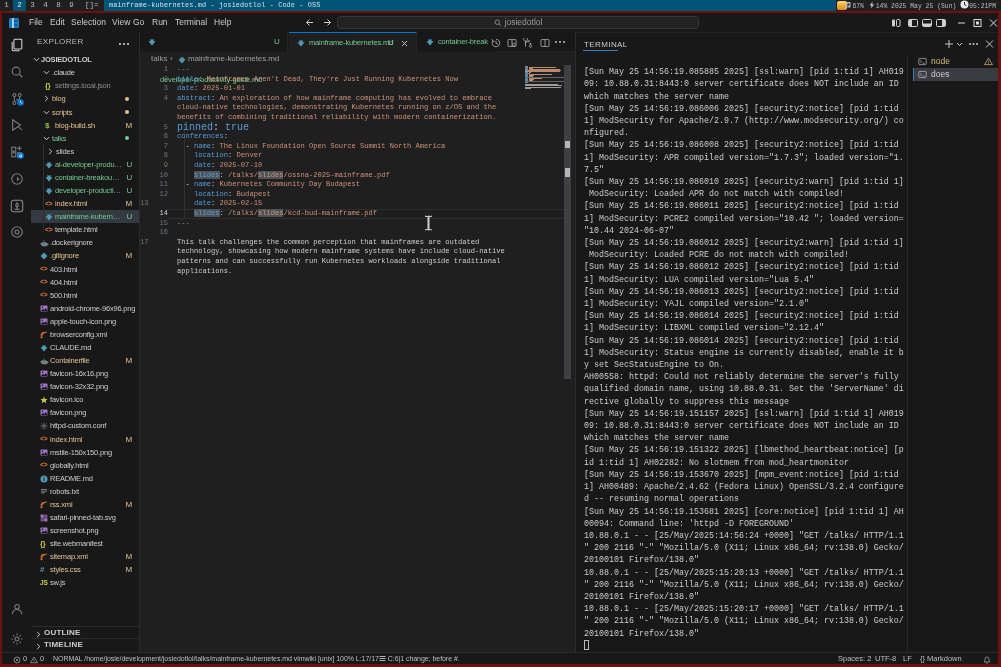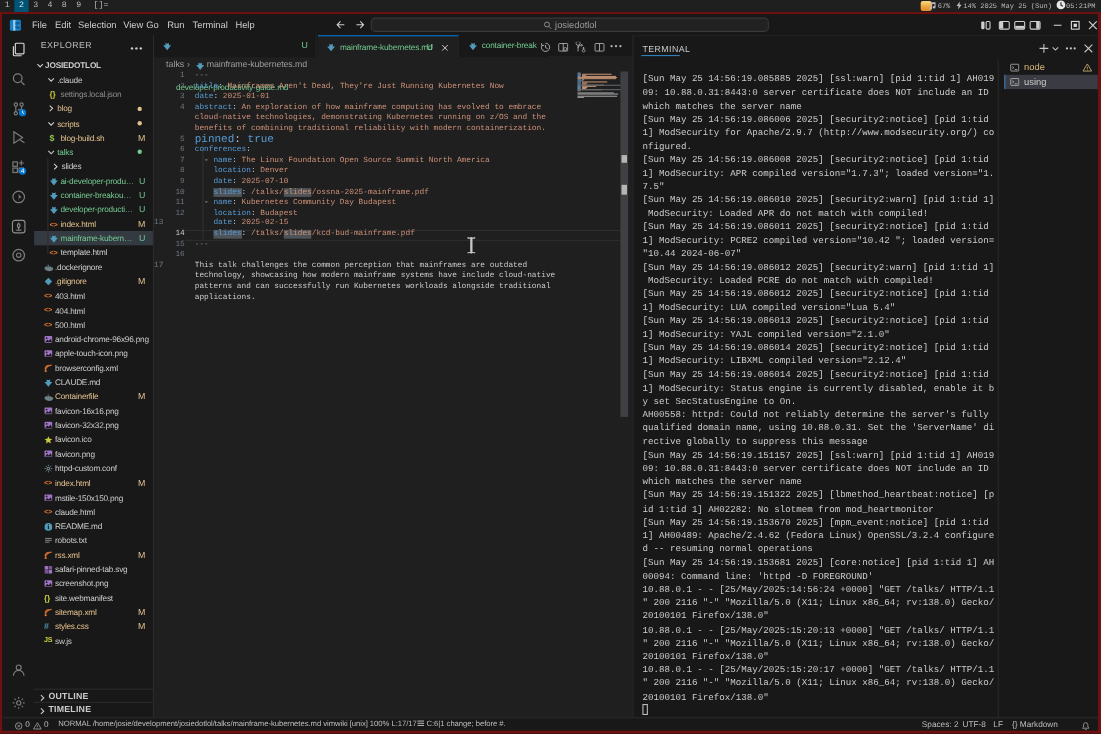--- a/index.html
+++ b/index.html
@@ -40,20 +40,21 @@
 </head>
 <body>
 <div id="topbar">
   <span class="tag" style="left:0px;">1</span>
   <span class="tag sel" style="left:13px;">2</span>
   <span class="tag" style="left:26px;">3</span>
   <span class="tag" style="left:39px;">4</span>
   <span class="tag" style="left:52px;">8</span>
   <span class="tag" style="left:65px;">9</span>
   <span style="position:absolute;left:85px;top:0;line-height:11px;">[]=</span>
+  <div id="titleseg">mainframe-kubernetes.md - josiedotlol - Code - OSS</div>
   <div style="position:absolute;left:837px;top:1px;width:10px;height:9px;border-radius:2px;background:linear-gradient(180deg,#f7d980 0%,#f0a63c 55%,#e08a28 100%);"></div>
   <div id="traystat">
     <svg width="8" height="8" viewBox="0 0 8 8" style="vertical-align:-1px">
         <path d="M2.5 1 L6.5 1 L6.5 5.5 A1.2 1.2 0 1 1 5.5 4.4 L5.5 2.6 L3.5 2.6 L3.5 6.3 A1.2 1.2 0 1 1 2.5 5.2 Z" fill="#bbbbbb"></path>
       </svg>67% <svg width="8" height="8" viewBox="0 0 8 8" style="vertical-align:-1px">
         <path d="M4.6 0.4 L1.6 4.4 L3.4 4.4 L3.0 7.6 L6.2 3.4 L4.3 3.4 Z" fill="#bbbbbb"></path>
       </svg>14% 2025 May 25 (Sun) <svg width="9" height="9" viewBox="0 0 9 9" style="vertical-align:-1.5px">
         <circle cx="4.5" cy="4.5" r="4" fill="#e8e8e8"></circle>
         <path d="M4.5 2 L4.5 4.7 L6.3 5.6" stroke="#222" stroke-width="1" fill="none"></path>
       </svg>05:21PM</div>
@@ -377,21 +378,21 @@
     <div class="srow" style="top:413.6px;">
           <svg class="ic" style="left:9px;top:3px;" width="8" height="7" viewBox="0 0 8 7">
             <rect x="0.5" y="0.5" width="7" height="6" rx="0.8" fill="#a074c4"></rect>
             <circle cx="2.4" cy="2.3" r="0.8" fill="#181818"></circle>
             <path d="M1 6 L3 3.8 L4.4 5 L6 3 L7.3 6 Z" fill="#181818"></path>
           </svg>
           <span style="position:absolute;left:19px;color:#cccccc;">mstile-150x150.png</span>
         </div>
     <div class="srow" style="top:426.7px;">
           <span class="ic" style="left:9px;color:#e37933;font-size:6.5px;font-weight:bold;top:0.5px;font-family:'Liberation Mono',monospace;">&lt;&gt;</span>
-          <span style="position:absolute;left:19px;color:#cccccc;">claude.html</span>
+          <span style="position:absolute;left:19px;color:#cccccc;">globally.html</span>
         </div>
     <div class="srow" style="top:439.8px;">
           <svg class="ic" style="left:9px;top:3px;" width="8" height="8" viewBox="0 0 8 8">
             <circle cx="4" cy="4" r="3.5" fill="#519aba"></circle>
             <rect x="3.5" y="3.2" width="1" height="2.8" fill="#181818"></rect>
             <rect x="3.5" y="1.6" width="1" height="1" fill="#181818"></rect>
           </svg>
           <span style="position:absolute;left:19px;color:#cccccc;">README.md</span>
         </div>
     <div class="srow" style="top:452.8px;">
@@ -692,21 +693,21 @@
             <path d="M8 6.5 L8 10" stroke="#d7ba7d" stroke-width="1.2"></path>
             <circle cx="8" cy="11.8" r="0.8" fill="#d7ba7d"></circle>
           </svg>
         </div>
     <div style="position:absolute;left:337px;top:34.5px;width:86px;height:13px;background:#3b3b43;border-left:1.5px solid #2f7fba;">
           <svg style="position:absolute;left:4px;top:2.5px;" width="9" height="9" viewBox="0 0 16 16">
             <rect x="1.5" y="2.5" width="13" height="11" rx="1" stroke="#c5c5c5" fill="none" stroke-width="1.2"></rect>
             <path d="M4 6 L6.5 8 L4 10" stroke="#c5c5c5" stroke-width="1.2" fill="none"></path>
             <path d="M8 11 L12 11" stroke="#c5c5c5" stroke-width="1.2"></path>
           </svg>
-          <span style="position:absolute;left:17px;top:0;font-size:8.5px;line-height:13px;color:#cccccc;">using</span>
+          <span style="position:absolute;left:17px;top:0;font-size:8.5px;line-height:13px;color:#cccccc;">does</span>
         </div>
   </div>
   <div id="statusbar">
     <svg style="position:absolute;left:11px;top:3px;" width="8" height="8" viewBox="0 0 16 16">
           <g stroke="#bfbfbf" stroke-width="1.2" fill="none">
             <circle cx="8" cy="8" r="6"></circle>
             <path d="M5.5 5.5 L10.5 10.5 M10.5 5.5 L5.5 10.5"></path>
           </g>
         </svg>
     <span style="position:absolute;left:21px;top:0;">0</span>

